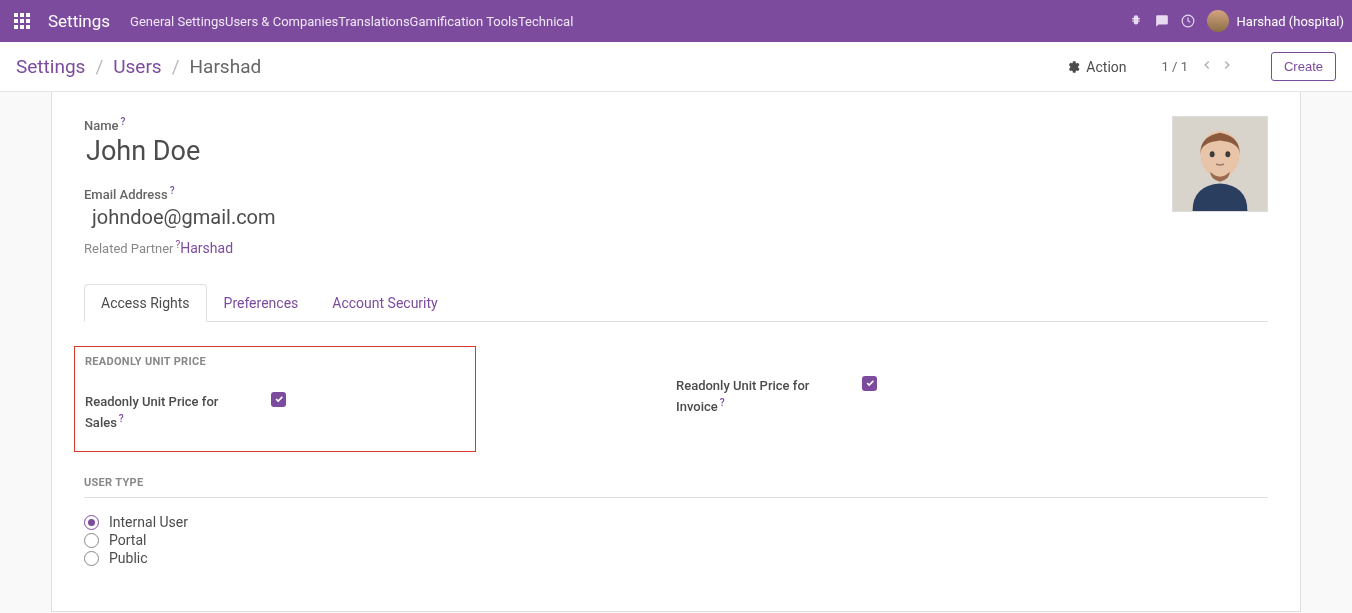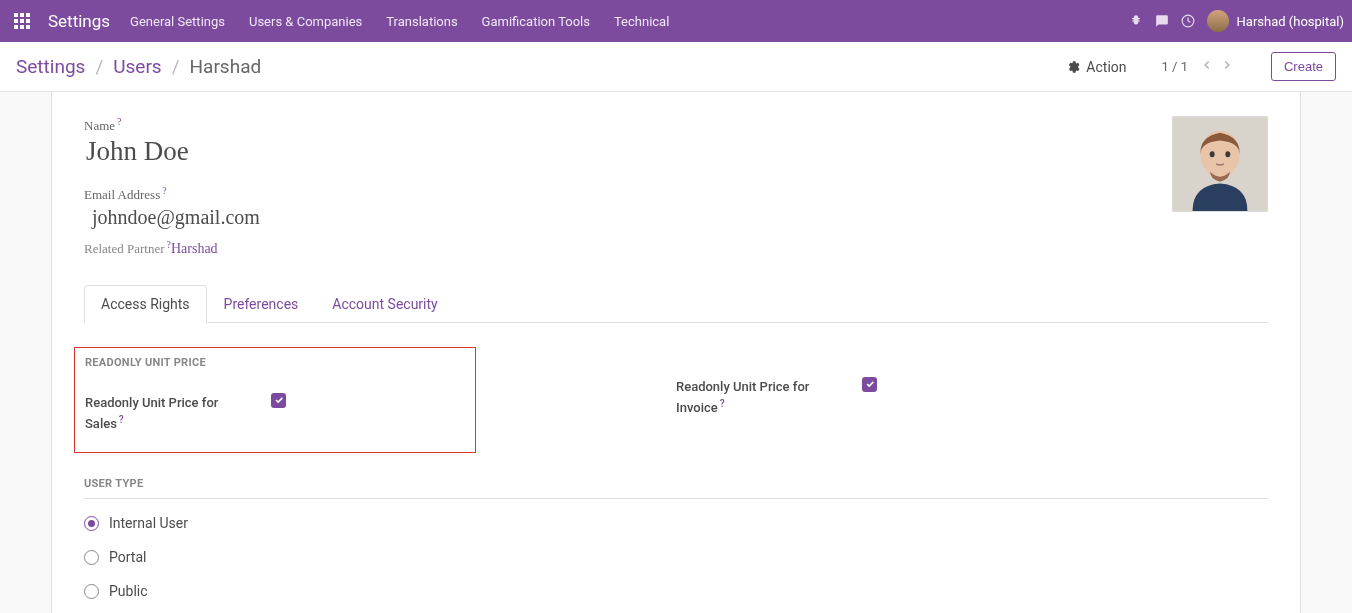--- a/index.html
+++ b/index.html
@@ -1,42 +1,42 @@
 <!DOCTYPE html>
 <html><head>
   <meta charset="utf-8">
   <style>
     * { margin: 0; padding: 0; box-sizing: border-box; }
     body { font-family: -apple-system, BlinkMacSystemFont, "Segoe UI", Roboto, sans-serif; background: #f9f9f9; color: #4c4c4c; font-size: 13px; }
     
     .top-nav { background: #7c4b9e; color: #fff; display: flex; align-items: center; height: 42px; padding: 0 8px; }
     .app-icon { width: 28px; height: 28px; display: flex; align-items: center; justify-content: center; margin-right: 12px; cursor: pointer; }
     .app-title { font-size: 17px; font-weight: 400; margin-right: 20px; }
-    .nav-items { display: flex; gap: 24px; }
+    .nav-items { display: flex; }
     .nav-item { color: #f0e6f5; font-size: 13px; cursor: pointer; }
     .nav-right { margin-left: auto; display: flex; align-items: center; gap: 12px; }
     .nav-right-icon { cursor: pointer; display: flex; align-items: center; color: #e8daef; }
     .user-badge { display: flex; align-items: center; gap: 8px; cursor: pointer; }
     .user-avatar-small { width: 22px; height: 22px; border-radius: 50%; background: linear-gradient(#d4a380, #8b6f47); }
     
     .control-bar { background: #fff; border-bottom: 1px solid #e5e5e5; display: flex; align-items: center; padding: 10px 16px; min-height: 50px; }
     .breadcrumbs { display: flex; align-items: center; gap: 10px; font-size: 19px; }
     .breadcrumb-link { color: #7c4b9e; cursor: pointer; }
     .breadcrumb-sep { color: #bbb; }
     .breadcrumb-current { color: #666; }
     .control-right { margin-left: auto; display: flex; align-items: center; gap: 35px; }
     .action-btn { display: flex; align-items: center; gap: 6px; color: #4c4c4c; font-size: 14px; cursor: pointer; }
     .pager { display: flex; align-items: center; gap: 10px; color: #666; }
     .pager-arrows { display: flex; gap: 2px; }
     .pager-arrow { color: #b8b8b8; cursor: pointer; padding: 0 2px; }
     .create-btn { border: 1px solid #7c4b9e; color: #7c4b9e; background: #fff; padding: 6px 12px; font-size: 13px; border-radius: 3px; cursor: pointer; }
     
     .form-sheet { background: #fff; max-width: 1250px; margin: 0 auto; border: 1px solid #e0e0e0; border-top: none; padding: 24px 32px; min-height: 520px; }
     
-    .form-header { display: flex; justify-content: space-between; font-family: Liberation Serif, serif; }
+    .form-header { display: flex; justify-content: space-between; }
     .form-left { flex: 1; }
     .field-label { color: #666; font-size: 13px; font-weight: 500; margin-bottom: 2px; }
     .help-sup { color: #7c4b9e; font-size: 10px; vertical-align: super; margin-left: 2px; cursor: help; }
     .field-h1 { font-size: 27px; color: #4c4c4c; margin-bottom: 18px; margin-left: 2px; }
     .field-h2 { font-size: 20px; color: #4c4c4c; margin-bottom: 10px; margin-left: 8px; }
     .related-row { display: flex; align-items: baseline; margin-top: 10px; }
     .related-label { color: #888; font-size: 13px; }
     .related-value { color: #7c4b9e; font-size: 14px; cursor: pointer; }
     
     .avatar-box { width: 96px; height: 96px; border: 1px solid #ddd; background: #eee; overflow: hidden; cursor: pointer; position: relative; }
@@ -54,21 +54,21 @@
     
     .two-col { display: flex; }
     .col { flex: 1; }
     .field-row { display: flex; align-items: flex-start; gap: 16px; }
     .field-row .label-col { width: 170px; font-weight: 500; color: #4c4c4c; font-size: 13px; line-height: 1.5; }
     
     .checkbox { width: 15px; height: 15px; border-radius: 3px; display: inline-flex; align-items: center; justify-content: center; cursor: pointer; flex-shrink: 0; }
     .checkbox.checked { background: #7c4b9e; }
     .checkbox.checked svg { stroke: #fff; }
     
-    .radio-group { display: flex; flex-direction: column; gap: 18px; }
+    .radio-group { display: flex; flex-direction: column; gap: 2px; }
     .radio-item { display: flex; align-items: center; gap: 10px; cursor: pointer; font-size: 14px; color: #4c4c4c; }
     .radio { width: 15px; height: 15px; border: 1.5px solid #888; border-radius: 50%; display: inline-flex; align-items: center; justify-content: center; }
     .radio.checked { border-color: #7c4b9e; }
     .radio .dot { width: 7px; height: 7px; background: #7c4b9e; border-radius: 50%; display: none; }
     .radio.checked .dot { display: block; }
     
     .underline-section { position: relative; }
     .underline-section .section-title { border-bottom: 1px solid #e0e0e0; }
   </style>
 </head>

